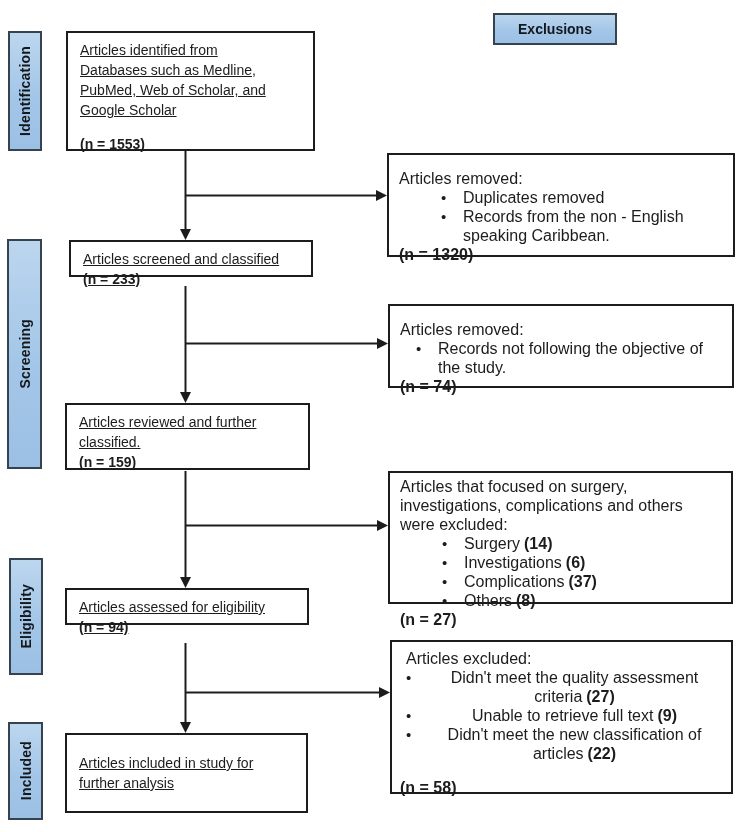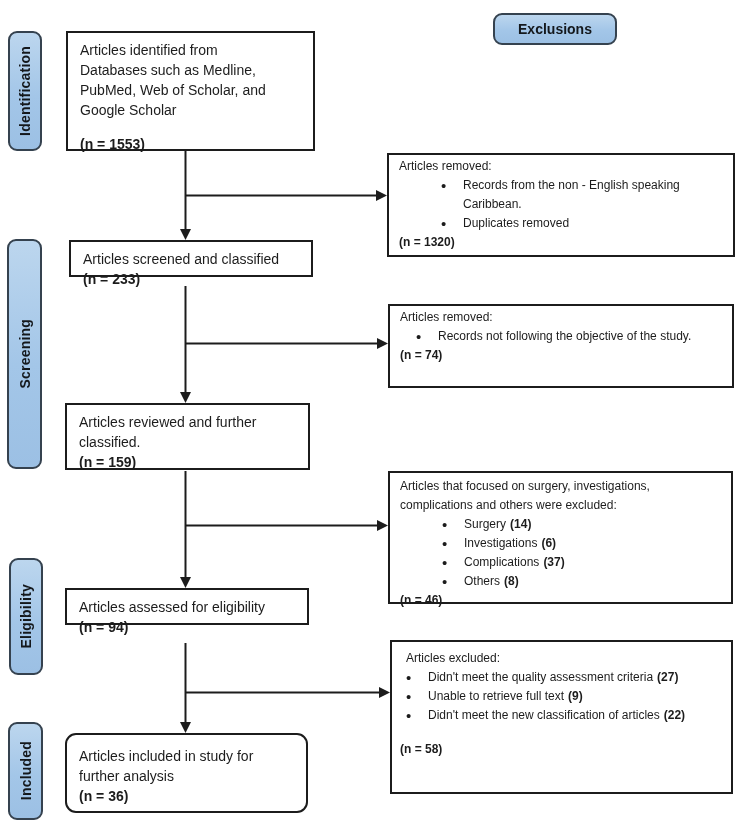--- a/index.html
+++ b/index.html
@@ -21,21 +21,21 @@
     left: 0; top: 0;
     width: 750px; height: 832px;
     pointer-events: none;
   }
   
   .bluebox {
     position: absolute;
     box-sizing: border-box;
     background: linear-gradient(180deg, #bcd6ee 0%, #a3c6e8 55%, #9cc0e4 100%);
     border: 2px solid #35424f;
-    border-radius: 9px;
+    border-radius: 0;
     display: flex;
     align-items: center;
     justify-content: center;
     font-weight: bold;
     font-size: 14px;
     color: #14181c;
   }
   .stage-text {
     writing-mode: vertical-rl;
     transform: rotate(180deg);
@@ -44,48 +44,49 @@
   }
   
   .fbox {
     position: absolute;
     box-sizing: border-box;
     background: #ffffff;
     border: 2px solid #1c1c1c;
     padding: 7px 12px;
     font-size: 14px;
     line-height: 20px;
+    text-decoration: underline;
   }
   .fbox .line { display: block; }
   .nline { display: block; font-weight: bold; }
   .fbox.gap-n .nline { margin-top: 14px; }
-  .fbox.pad-top { padding-top: 11px; border-radius: 11px; }
+  .fbox.pad-top { padding-top: 18px; }
   
   .ebox {
     position: absolute;
     box-sizing: border-box;
     background: #ffffff;
     border: 2px solid #1c1c1c;
-    padding: 2px 10px;
-    font-size: 12px;
+    padding: 14px 10px;
+    font-size: 16px;
     line-height: 19px;
   }
   .ebox .header { display: block; }
   .ebox ul { margin: 0; padding: 0; list-style: none; }
   .ebox li { position: relative; padding-left: 28px; }
   .ebox li::before {
     content: "\2022";
     position: absolute;
     left: 6px;
     top: 0;
     font-size: 15px;
   }
   .ebox.indent-lg ul { padding-left: 36px; }
   .ebox.indent-md ul { padding-left: 10px; }
-  .ebox.indent-sm ul { padding-left: 0; }
+  .ebox.indent-sm ul { padding-left: 0; text-align: center; }
   .ebox .cnt { font-weight: bold; margin-left: 4px; }
   .ebox.gap-n .nline { margin-top: 15px; }
 </style>
 </head>
 <body>
 
 <div class="canvas">
 
   <svg class="connectors" width="750" height="832" viewBox="0 0 750 832">
     <g stroke="#1c1c1c" stroke-width="2" fill="none">
@@ -151,49 +152,48 @@
   </div>
 
   <div class="fbox" style="left:65px; top:588px; width:244px; height:37px;">
     <span class="line">Articles assessed for eligibility</span>
     <span class="nline">(n = 94)</span>
   </div>
 
   <div class="fbox pad-top" style="left:65px; top:733px; width:243px; height:80px;">
     <span class="line">Articles included in study for</span>
     <span class="line">further analysis</span>
-    <span class="nline">(n = 36)</span>
   </div>
 
   <div class="ebox indent-lg" style="left:387px; top:153px; width:348px; height:104px;">
     <span class="header">Articles removed:</span>
     <ul>
+      <li><span>Duplicates removed</span><span class="cnt"></span></li>
       <li><span>Records from the non - English speaking Caribbean.</span><span class="cnt"></span></li>
-      <li><span>Duplicates removed</span><span class="cnt"></span></li>
     </ul>
     <span class="nline">(n = 1320)</span>
   </div>
 
   <div class="ebox indent-md" style="left:388px; top:304px; width:346px; height:84px;">
     <span class="header">Articles removed:</span>
     <ul>
       <li><span>Records not following the objective of the study.</span><span class="cnt"></span></li>
     </ul>
     <span class="nline">(n = 74)</span>
   </div>
 
   <div class="ebox indent-lg" style="left:388px; top:471px; width:345px; height:133px; padding-top:4px;">
     <span class="header">Articles that focused on surgery, investigations, complications and others were excluded:</span>
     <ul>
       <li><span>Surgery</span><span class="cnt">(14)</span></li>
       <li><span>Investigations</span><span class="cnt">(6)</span></li>
       <li><span>Complications</span><span class="cnt">(37)</span></li>
       <li><span>Others</span><span class="cnt">(8)</span></li>
     </ul>
-    <span class="nline">(n = 46)</span>
+    <span class="nline">(n = 27)</span>
   </div>
 
   <div class="ebox indent-sm gap-n" style="left:390px; top:640px; width:343px; height:154px; padding-top:7px; padding-left:8px;">
     <span class="header" style="padding-left:6px;">Articles excluded:</span>
     <ul>
       <li><span>Didn't meet the quality assessment criteria</span><span class="cnt">(27)</span></li>
       <li><span>Unable to retrieve full text</span><span class="cnt">(9)</span></li>
       <li><span>Didn't meet the new classification of articles</span><span class="cnt">(22)</span></li>
     </ul>
     <span class="nline">(n = 58)</span>

